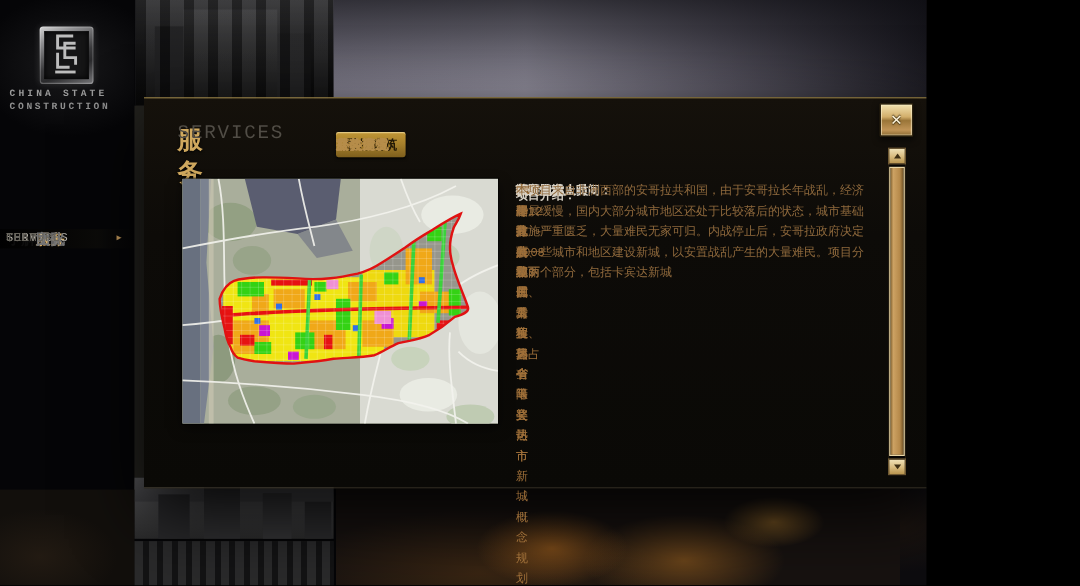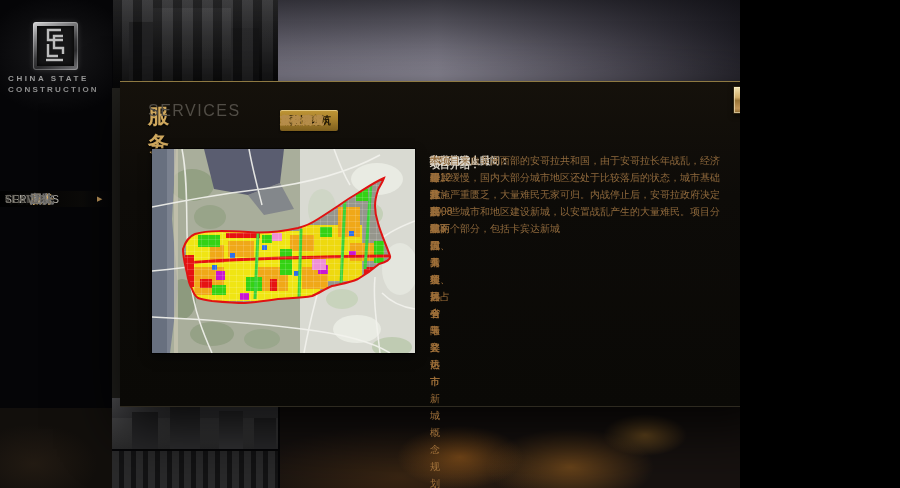--- a/index.html
+++ b/index.html
@@ -1,18 +1,18 @@
 <!DOCTYPE html>
 <html><head>
 <meta charset="utf-8">
 <style>
   html,body{margin:0;padding:0;background:#000;}
   #stage{
     position:relative;width:740px;height:488px;overflow:hidden;
-    background:#050507;font-family:Liberation Sans, sans-serif;
+    background:#050507;font-family:Liberation Mono, monospace;padding-left:32px;
     -webkit-font-smoothing:antialiased;
   }
   #stage *{position:absolute;box-sizing:border-box;}
 
   
   .bg-photo-top{left:113px;top:0;width:165px;height:88px;overflow:hidden;
     background:linear-gradient(180deg,#3f3f41 0%,#2c2c2e 50%,#161617 100%);}
   .bg-photo-top .bldg{left:40px;top:8px;width:78px;height:80px;
     background:linear-gradient(180deg,#4a4a4c,#222);
     box-shadow:-28px 10px 0 -4px #242426, 34px 14px 0 -6px #2e2e30;}

